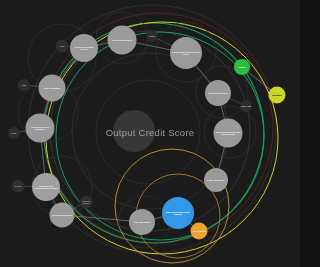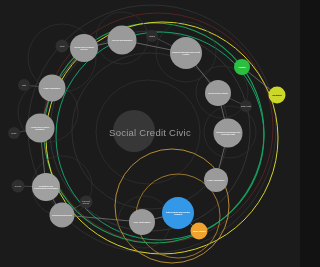--- a/index.html
+++ b/index.html
@@ -109,21 +109,21 @@
         <circle cx="86" cy="202" r="6.5" fill="#2f2f2f"></circle>
         <circle cx="152" cy="36" r="6" fill="#2d2d2d"></circle>
         <circle cx="246" cy="106" r="6" fill="#2d2d2d"></circle>
         <circle cx="178" cy="213" r="16" fill="#3498e8"></circle>
         <circle cx="199" cy="231" r="8.5" fill="#f0a22e"></circle>
         <circle cx="242" cy="67" r="8" fill="#2bbf3f"></circle>
         <circle cx="277" cy="95" r="8.5" fill="#cbd82a"></circle>
       </g>
   </svg>
 
-  <div id="center-title">Social Credit Civic</div>
+  <div id="center-title">Output Credit Score</div>
 
   <div id="labels">
       <div class="node-label lbl-sm lbl-on-dark" style="left: 122px; top: 40px; width: 25.375px;">Checks and Balances</div>
       <div class="node-label lbl-sm lbl-on-dark" style="left: 186px; top: 53px; width: 28px;">Financial Standing and Credit History</div>
       <div class="node-label lbl-sm lbl-on-dark" style="left: 218px; top: 93px; width: 22.75px;">Social Media Activity</div>
       <div class="node-label lbl-sm lbl-on-dark" style="left: 228px; top: 133px; width: 25.375px;">Consumer Behaviour and Purchase Data</div>
       <div class="node-label lbl-sm lbl-on-dark" style="left: 216px; top: 180px; width: 21px;">Legal Compliance</div>
       <div class="node-label lbl-sm lbl-on-dark" style="left: 142px; top: 222px; width: 22.75px;">Civic Participation</div>
       <div class="node-label lbl-sm lbl-on-dark" style="left: 62px; top: 215px; width: 21.875px;">Employment Record</div>
       <div class="node-label lbl-sm lbl-on-dark" style="left: 46px; top: 187px; width: 24.5px;">Education and Professional Credentials</div>

